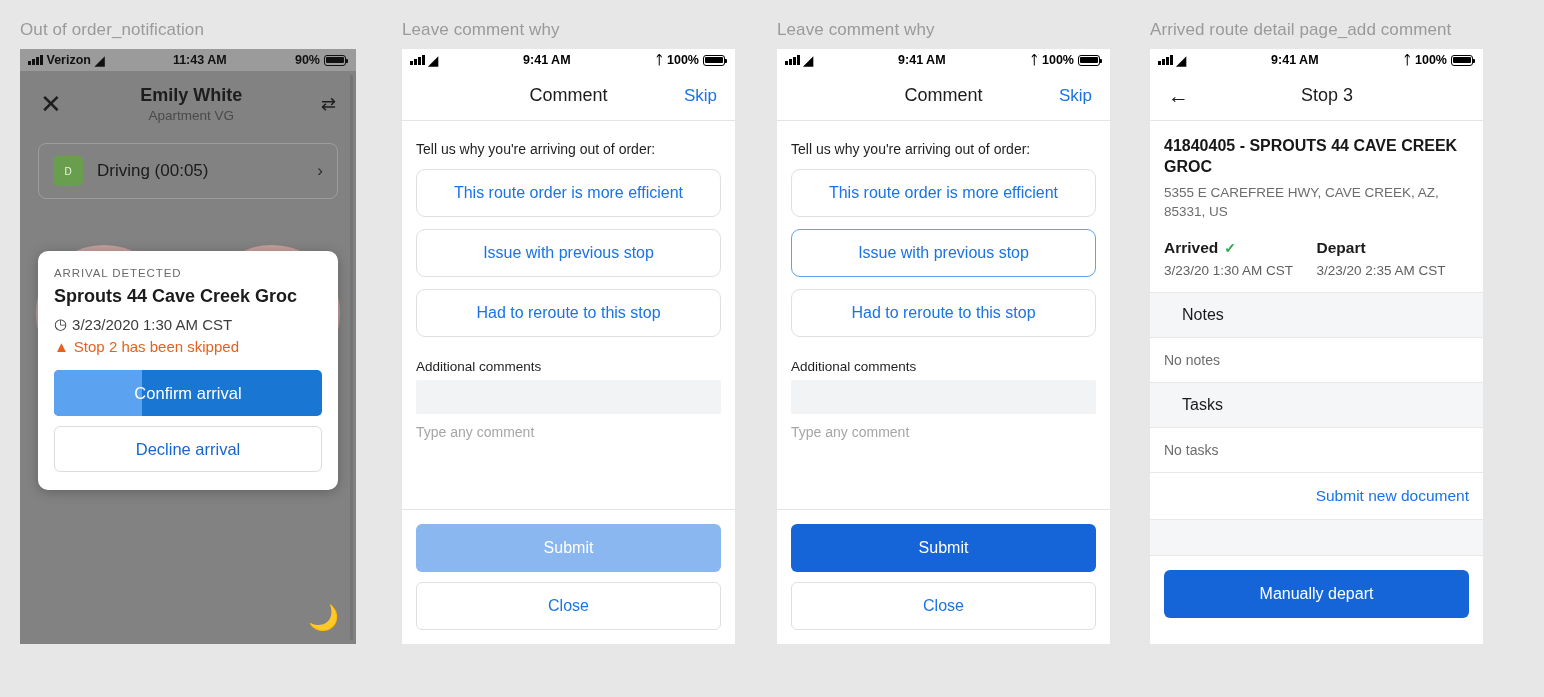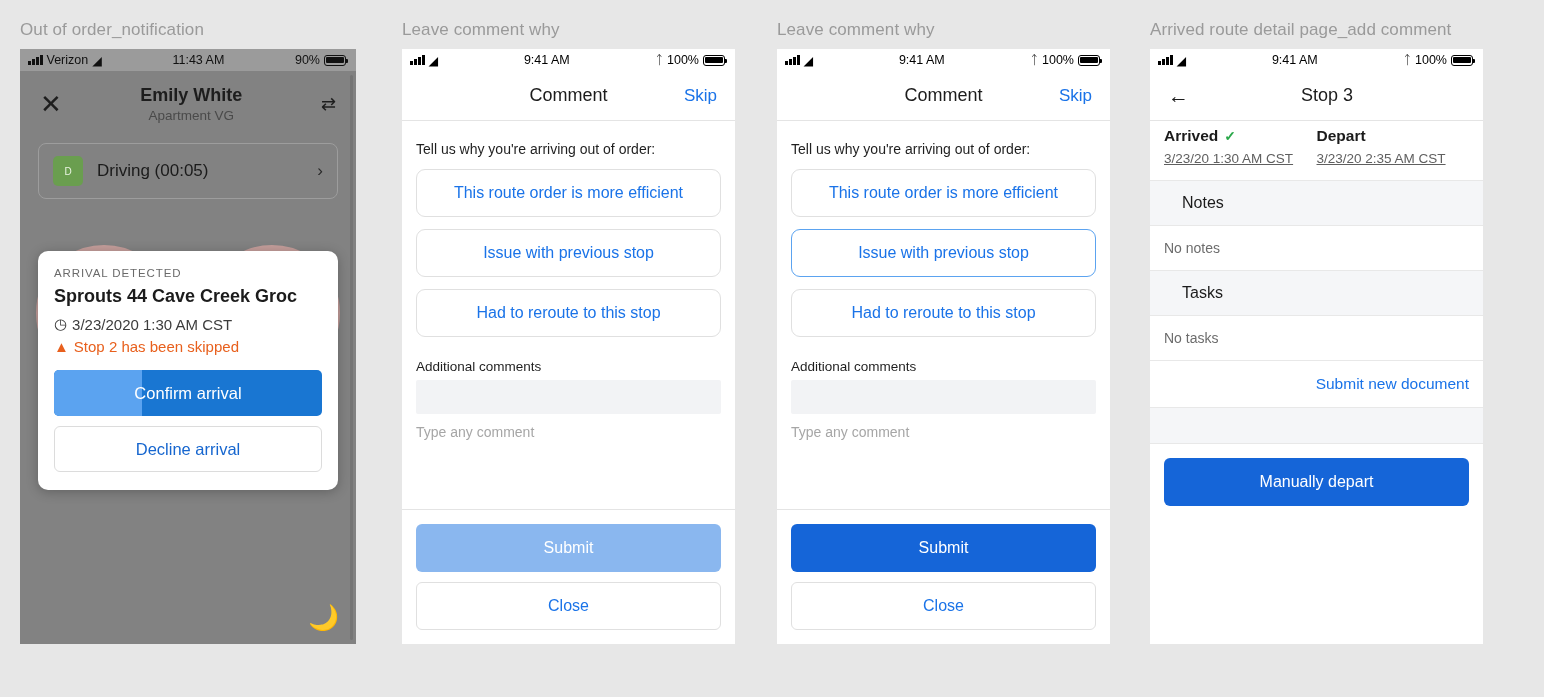--- a/index.html
+++ b/index.html
@@ -18,21 +18,21 @@
     height: 22px; line-height: 20px; white-space: nowrap;
   }
   .phone {
     position: relative; margin-top: 7px;
     background: #ffffff; overflow: hidden;
   }
 
   
   .statusbar {
     height: 22px; display: flex; align-items: center;
-    padding: 0 10px 0 8px; font-size: 12.5px; font-weight: normal;
+    padding: 0 10px 0 8px; font-size: 12.5px; font-weight: bold;
     color: #000;
   }
   .sb-left { display: flex; align-items: center; gap: 4px; flex: 0 0 auto; }
   .sb-center { flex: 1; text-align: center; }
   .sb-right { display: flex; align-items: center; gap: 4px; flex: 0 0 auto; }
   .bars { display: inline-flex; align-items: flex-end; gap: 1.5px; height: 10px; }
   .bars i { width: 2.5px; background: currentColor; display: block; }
   .bars i:nth-child(1) { height: 4px; }
   .bars i:nth-child(2) { height: 6px; }
   .bars i:nth-child(3) { height: 8px; }
@@ -153,21 +153,21 @@
   }
   .d-back { font-size: 21px; color: #1c1c1c; cursor: pointer; line-height: 1; }
   .d-navtitle { flex: 1; text-align: center; font-size: 18px; color: #1c1c1c; }
   .d-stopinfo { padding: 14px 14px 12px; }
   .d-stopname { font-size: 16px; font-weight: bold; color: #171717; line-height: 1.32; }
   .d-address { margin-top: 7px; font-size: 13.5px; color: #6c6c6c; line-height: 1.38; }
   .d-times { display: flex; padding: 6px 14px 14px; border-bottom: 1px solid #e8e8e8; }
   .d-tcol { flex: 1; }
   .d-tlabel { font-size: 15.5px; font-weight: bold; color: #1b1b1b; display: flex; align-items: center; gap: 6px; }
   .d-check { color: #2aa84a; font-size: 14px; font-weight: bold; }
-  .d-tval { margin-top: 6px; font-size: 13.5px; color: #5f5f5f; text-decoration: underline; }
+  .d-tval { margin-top: 6px; font-size: 13.5px; color: #5f5f5f; }
   .d-sechead {
     background: #f5f6f8; padding: 13px 32px; font-size: 16px; color: #1b1b1b;
     border-bottom: 1px solid #e8e8e8;
   }
   .d-secbody { padding: 14px; font-size: 14px; color: #6c6c6c; border-bottom: 1px solid #e8e8e8; }
   .d-link {
     padding: 14px; text-align: right; font-size: 15.5px; color: #1a73e8;
     border-bottom: 1px solid #e8e8e8; cursor: pointer;
   }
   .d-spacer { height: 36px; background: #f5f6f8; border-bottom: 1px solid #e8e8e8; }
@@ -376,20 +376,24 @@
               <span></span>
             </span>
         </div>
       </div>
 
       <div class="d-navbar">
         <div class="d-back">←</div>
         <div class="d-navtitle">Stop 3</div>
       </div>
 
+      <div class="d-stopinfo">
+        <div class="d-stopname">41840405 - SPROUTS 44 CAVE CREEK GROC</div>
+        <div class="d-address">5355 E CAREFREE HWY, CAVE CREEK, AZ, 85331, US</div>
+      </div>
 
       <div class="d-times">
         <div class="d-tcol">
           <div class="d-tlabel">
             <span>Arrived</span>
             <span class="d-check">✓</span>
           </div>
           <div class="d-tval">3/23/20 1:30 AM CST</div>
         </div>
         <div class="d-tcol">

